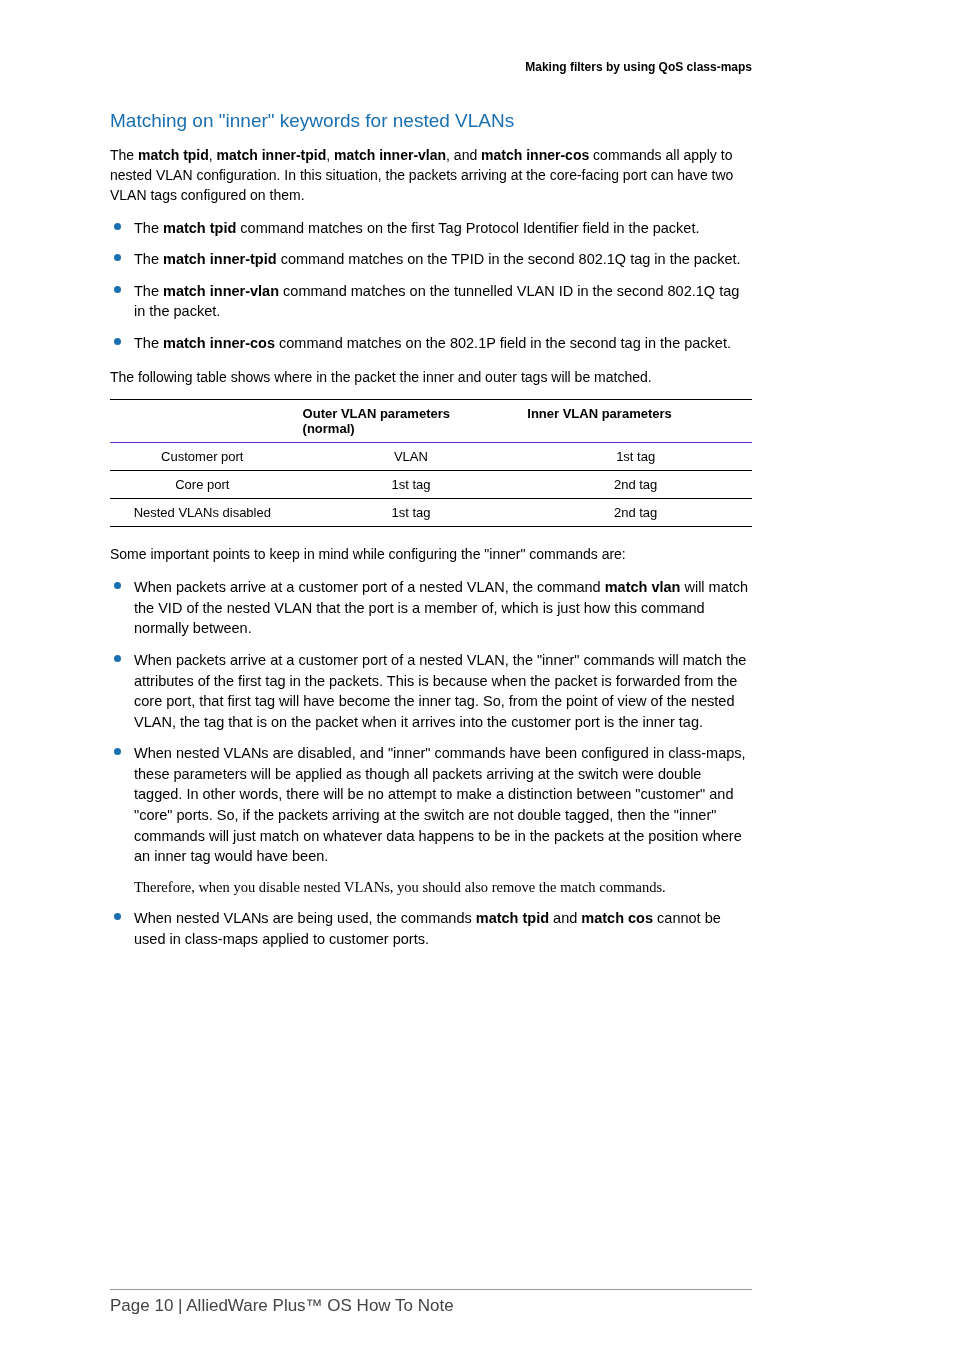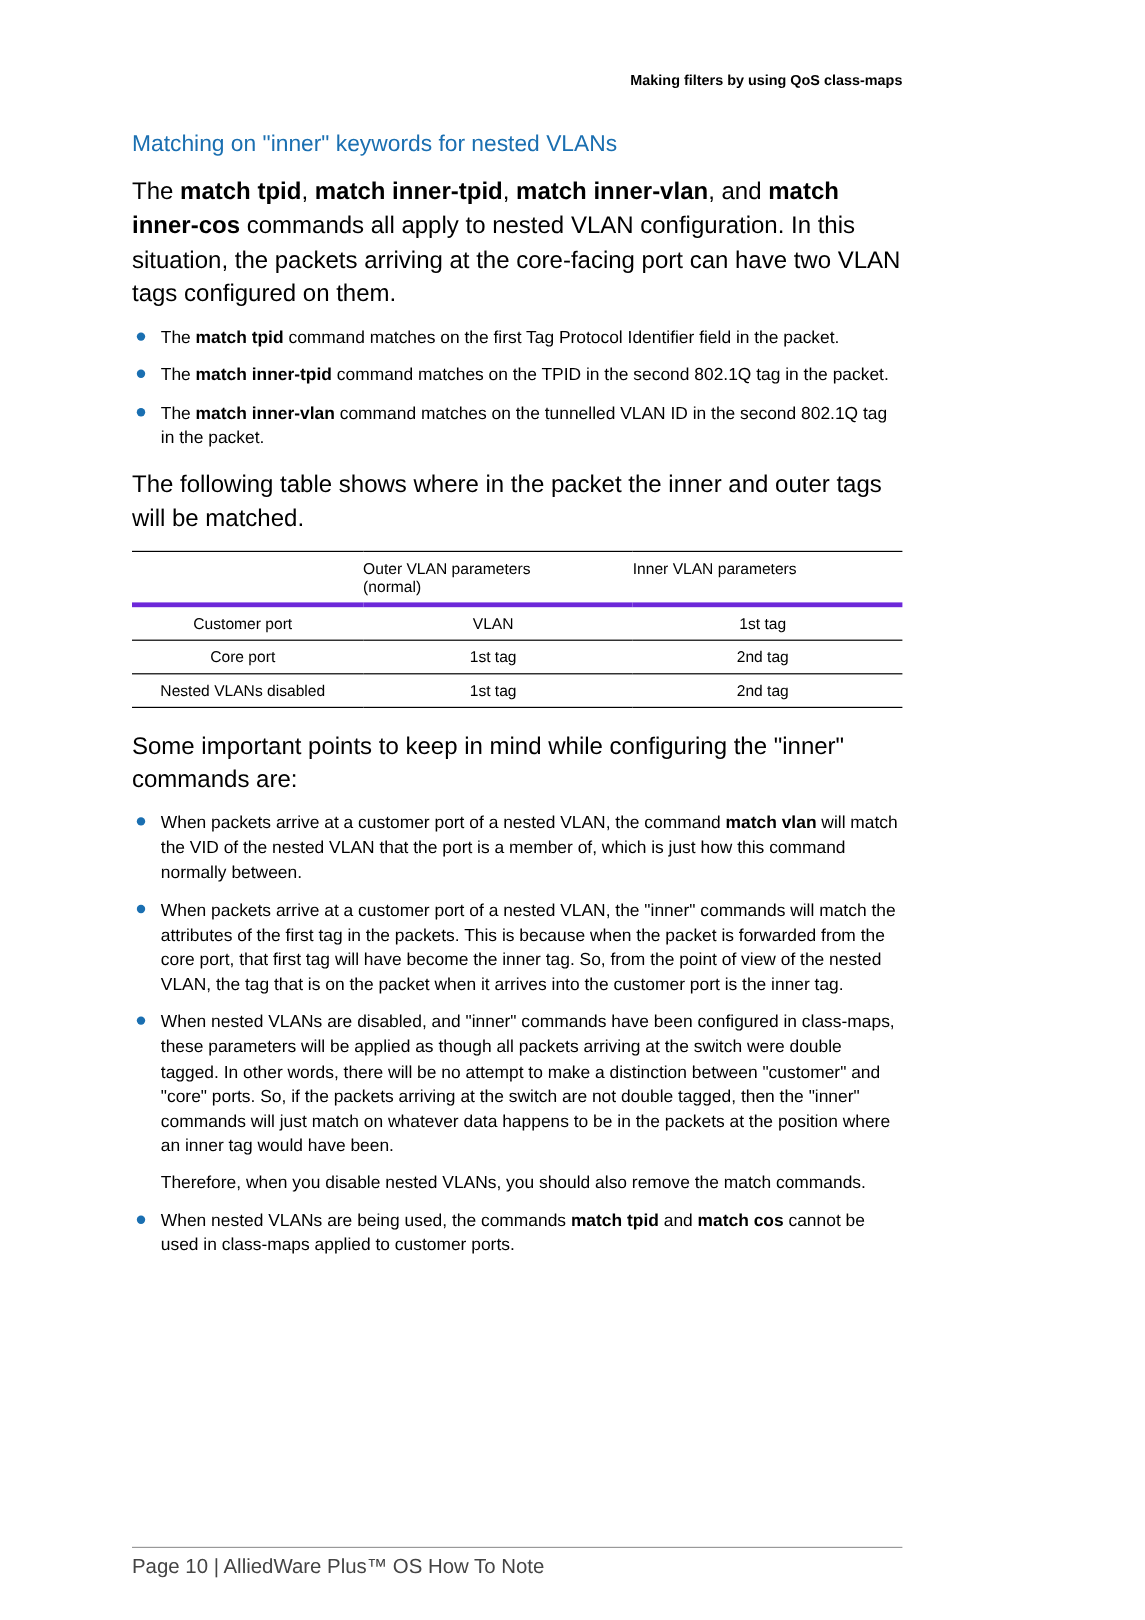--- a/index.html
+++ b/index.html
@@ -1,28 +1,28 @@
 <!DOCTYPE html>
 <html><head>
 <meta charset="utf-8">
 <style>
   * { box-sizing: border-box; margin: 0; padding: 0; }
   html, body { width: 954px; background: #fff; font-family: Arial, Helvetica, sans-serif; color: #000; }
   .page { width: 842px; height: 1350px; padding: 60px 90px 40px 110px; position: relative; }
   .running-hdr { text-align: right; font-size: 12px; font-weight: bold; margin-bottom: 36px; }
   h2.section { color: #1a6fb1; font-size: 19px; font-weight: normal; margin-bottom: 14px; font-family: Arial, sans-serif; }
-  p.body { font-size: 20px; line-height: 1.42; margin-bottom: 12px; }
+  p.body { font-size: 14px; line-height: 1.42; margin-bottom: 12px; }
   p.body b, li b { font-weight: bold; }
   ul.bullets { list-style: none; margin: 0 0 14px 0; padding: 0; }
   ul.bullets > li { position: relative; padding-left: 24px; font-size: 14.5px; line-height: 1.42; margin-bottom: 11px; }
   ul.bullets > li::before { content: ""; width: 7px; height: 7px; background: #1a6fb1; border-radius: 50%; position: absolute; left: 4px; top: 5px; }
-  ul.bullets > li .sub { margin-top: 10px; }
+  ul.bullets > li .sub { margin-top: 10px; font-family: Liberation Serif, serif; }
   table.vlan { width: 100%; border-collapse: collapse; margin: 6px 0 18px 0; font-size: 13px; }
   table.vlan th, table.vlan td { text-align: left; padding: 6px 8px 6px 0; }
-  table.vlan thead th { border-top: 1.5px solid #000; border-bottom: 4px solid #6d28d9; font-weight: normal; vertical-align: top; }
+  table.vlan thead th { border-top: 1.5px solid #000; border-bottom: 1px solid #6d28d9; font-weight: bold; vertical-align: top; }
   table.vlan thead th:first-child { width: 30%; }
   table.vlan thead th:nth-child(2) { width: 35%; }
   table.vlan thead th:nth-child(3) { width: 35%; }
   table.vlan tbody td { border-bottom: 1px solid #000; text-align: center; }
   .inner-col { color: #000; }
   .inner-head { font-weight: bold; }
   .footer { position: absolute; bottom: 34px; left: 110px; right: 90px; border-top: 1px solid #999; padding-top: 6px; font-size: 17px; color: #444; }
 </style>
 </head>
 <body>
@@ -34,20 +34,21 @@
   <h2 class="section">Matching on "inner" keywords for nested VLANs</h2>
 
   <p class="body">
     <span>The </span><b>match tpid</b><span>, </span><b>match inner-tpid</b><span>, </span><b>match inner-vlan</b><span>, and </span><b>match inner-cos</b><span> commands all apply to nested VLAN configuration. In this situation, the packets arriving at the core-facing port can have two VLAN tags configured on them.</span>
   </p>
 
   <ul class="bullets">
     <li><span>The </span><b>match tpid</b><span> command matches on the first Tag Protocol Identifier field in the packet.</span></li>
     <li><span>The </span><b>match inner-tpid</b><span> command matches on the TPID in the second 802.1Q tag in the packet.</span></li>
     <li><span>The </span><b>match inner-vlan</b><span> command matches on the tunnelled VLAN ID in the second 802.1Q tag in the packet.</span></li>
+    <li><span>The </span><b>match inner-cos</b><span> command matches on the 802.1P field in the second tag in the packet.</span></li>
   </ul>
 
   <p class="body">The following table shows where in the packet the inner and outer tags will be matched.</p>
 
   <table class="vlan">
     <thead>
       <tr>
         <th></th>
         <th>
           <div>Outer VLAN parameters</div>

